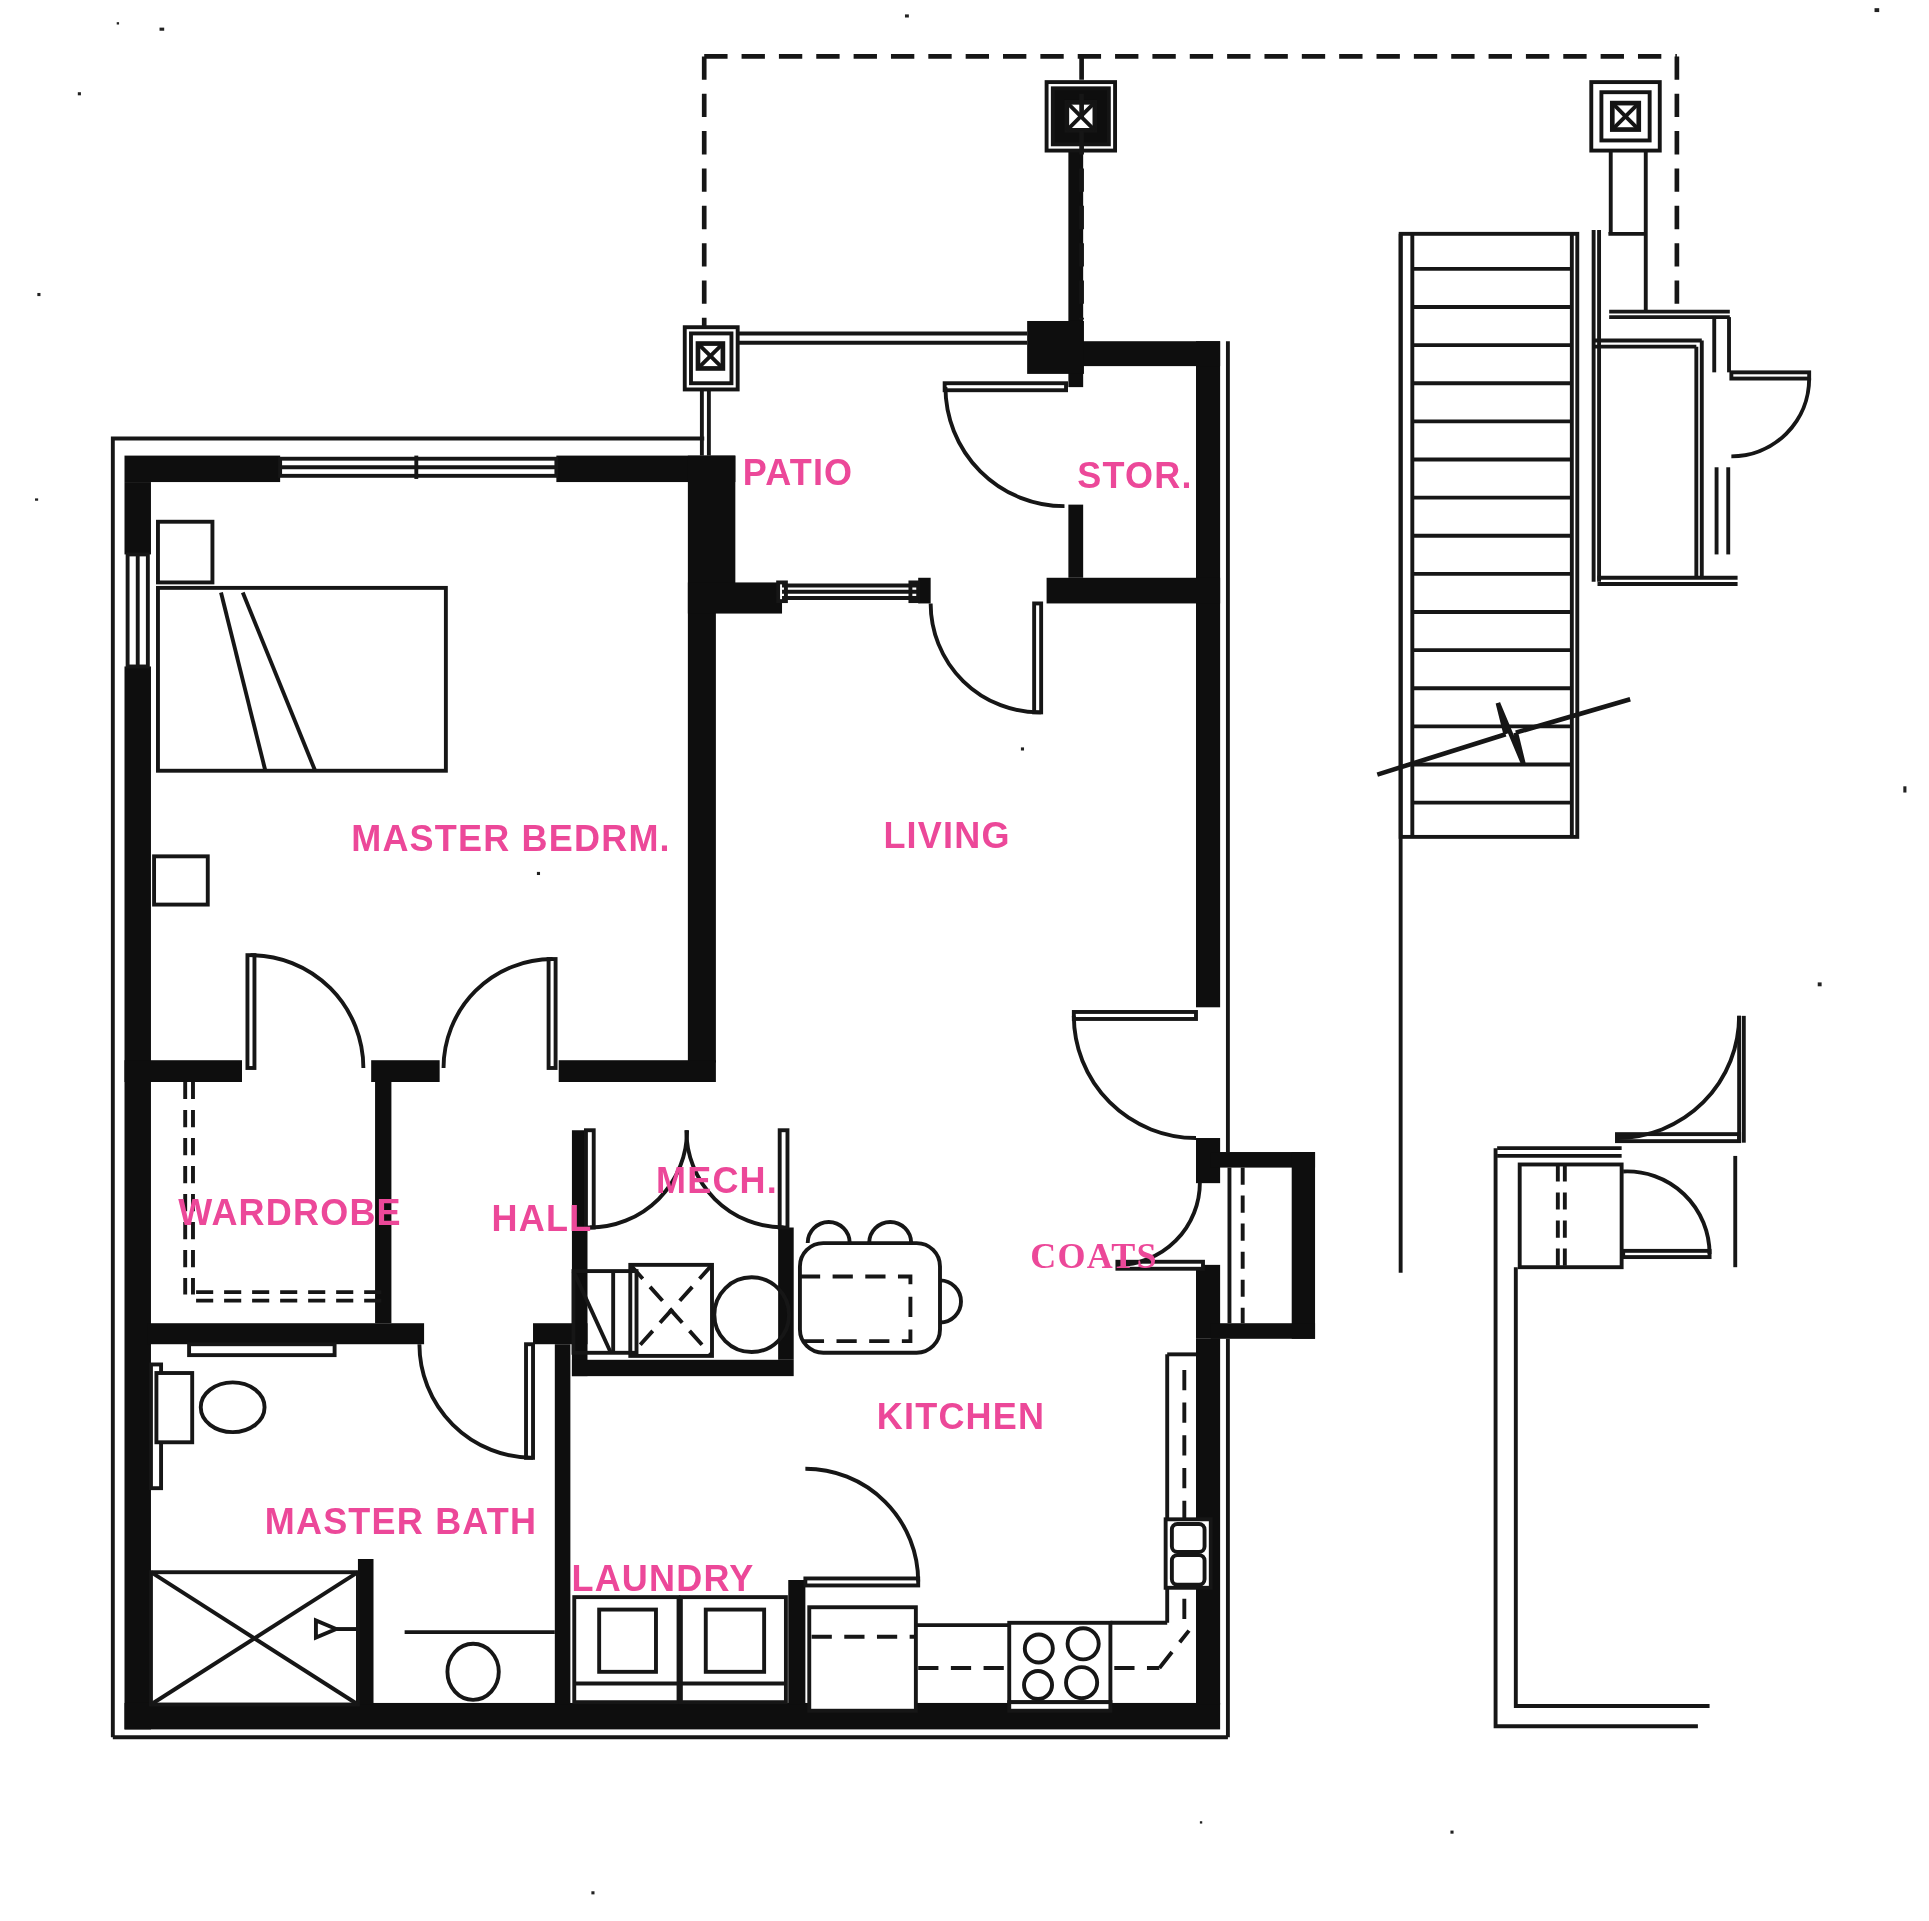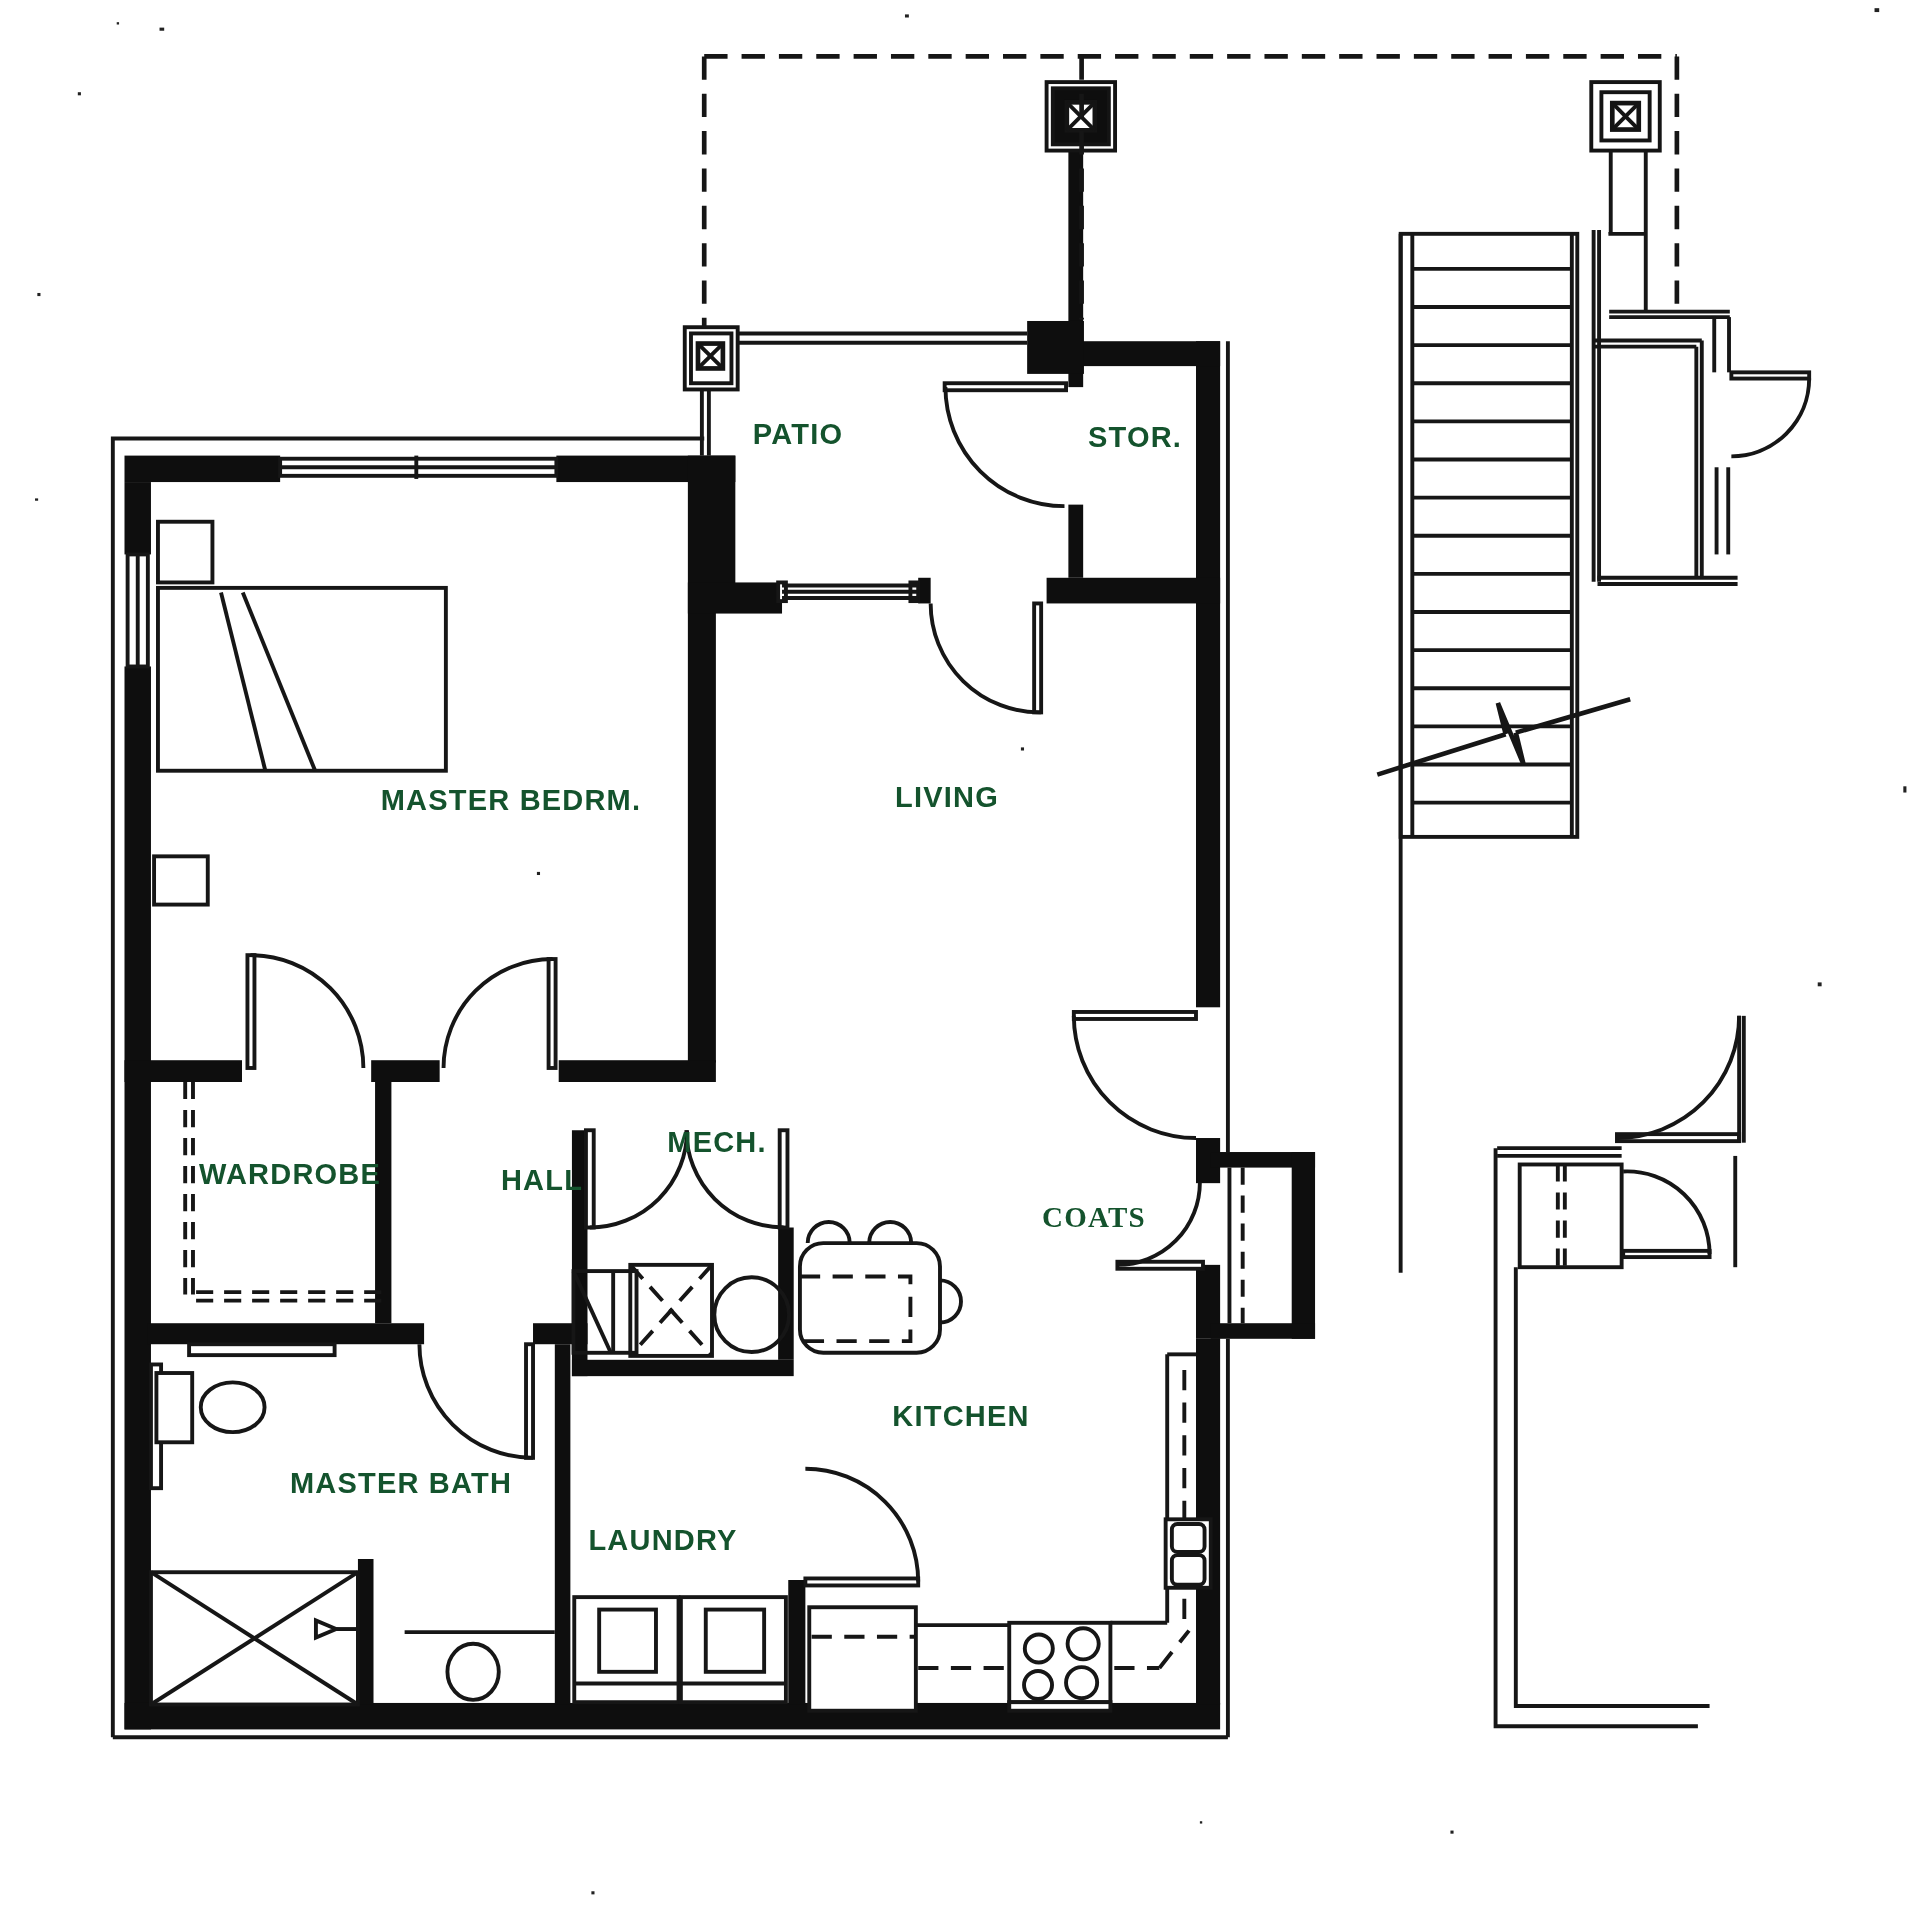--- a/index.html
+++ b/index.html
@@ -2,22 +2,22 @@
 <html style="font-size:12.5px"><head>
 <meta charset="utf-8">
 <title>Floor Plan</title>
 <style>
   html,body{margin:0;padding:0;background:#ffffff;}
   #page{position:relative;width:1929px;height:1922px;background:#ffffff;overflow:hidden;
         font-family:"Liberation Sans","DejaVu Sans",sans-serif;}
   #plan-svg{position:absolute;left:0;top:0;}
   .room-label{
     position:absolute;transform:translate(-50%,-50%);
-    font-weight:bold;font-size:29px;letter-spacing:1.2px;color:#14532d;
-    white-space:nowrap;font-family:"Liberation Sans","DejaVu Sans",sans-serif;
+    font-weight:bold;font-size:36px;letter-spacing:1.2px;color:#ec4899;
+    white-space:nowrap;font-family:"Liberation Sans","DejaVu Sans",sans-serif;margin-top:39px;
   }
 </style>
 </head>
 <body>
 
 <div id="page">
 
 <svg id="plan-svg" width="1929" height="1922" viewBox="0 0 2479 2469" fill="none" stroke="none">
 
   <g stroke="#161616" stroke-width="5">
@@ -363,16 +363,16 @@
   <div class="room-label" style="left: 511px; top: 800px;">MASTER BEDRM.</div>
   <div class="room-label" style="left: 798px; top: 434px;">PATIO</div>
   <div class="room-label" style="left: 1135px; top: 437px;">STOR.</div>
   <div class="room-label" style="left: 947px; top: 797px;">LIVING</div>
   <div class="room-label" style="left: 290px; top: 1174px;">WARDROBE</div>
   <div class="room-label" style="left: 542px; top: 1180px;">HALL</div>
   <div class="room-label" style="left: 717px; top: 1142px;">MECH.</div>
   <div class="room-label" style="left: 1094px; top: 1217px; font-family: Liberation Serif, serif;">COATS</div>
   <div class="room-label" style="left: 401px; top: 1483px;">MASTER BATH</div>
   <div class="room-label" style="left: 663px; top: 1540px;">LAUNDRY</div>
-  <div class="room-label" style="left: 961px; top: 1416px;">KITCHEN</div>
+  <div class="room-label" style="left: 961px; top: 1378px;">KITCHEN</div>
 
 </div>
 
 
 </body></html>

